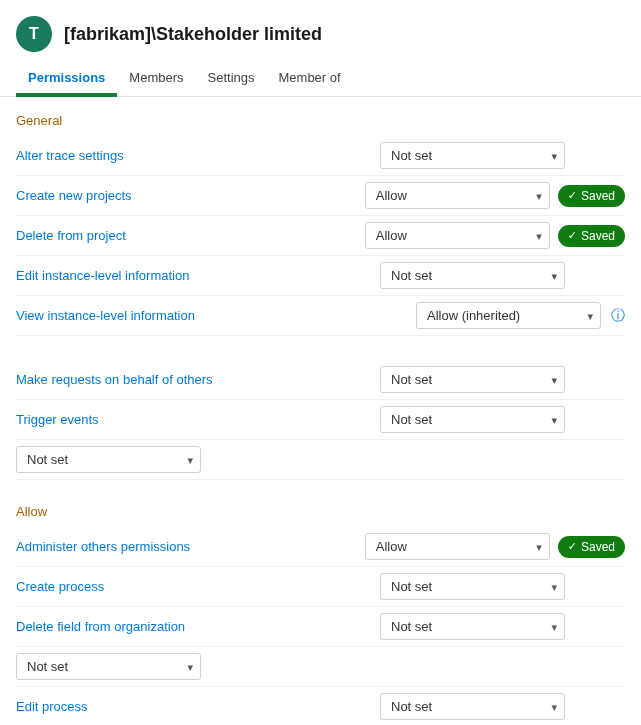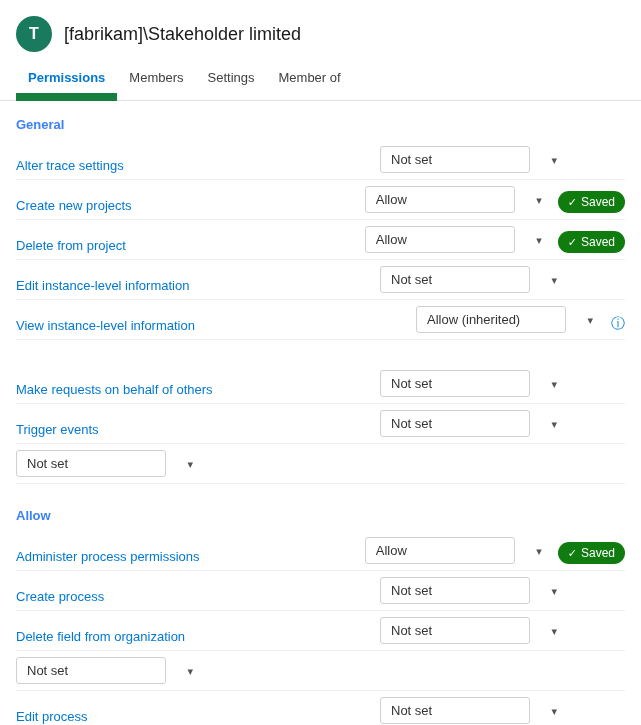--- a/index.html
+++ b/index.html
@@ -28,21 +28,21 @@
       display: flex;
       align-items: center;
       justify-content: center;
       font-size: 16px;
       font-weight: 600;
       flex-shrink: 0;
     }
 
     .header-title {
       font-size: 18px;
-      font-weight: 400;
+      font-weight: 700;
       color: #1a1a1a;
     }
 
     .tabs {
       display: flex;
       gap: 0;
       padding: 0 16px;
       border-bottom: 1px solid #e0e0e0;
     }
 
@@ -50,62 +50,62 @@
       padding: 8px 12px;
       font-size: 13px;
       cursor: pointer;
       color: #404040;
       border-bottom: 2px solid transparent;
       margin-bottom: -1px;
     }
 
     .tab.active {
       color: #0078d4;
-      border-bottom: 8px solid #15803d;
+      border-bottom: 4px solid #15803d;
       font-weight: 600;
       text-align: center;
     }
 
     .content {
       padding: 16px;
     }
 
     .section {
       margin-bottom: 24px;
     }
 
     .section-title {
       font-size: 13px;
-      font-weight: 700;
-      color: #3b82f6;
+      font-weight: 400;
+      color: #a16207;
       margin-bottom: 8px;
     }
 
     .permission-row {
       display: flex;
-      align-items: flex-end;
+      align-items: center;
       padding: 6px 0;
       border-bottom: 1px solid #f0f0f0;
       gap: 8px;
     }
 
     .permission-label {
       flex: 1;
       color: #0078d4;
       font-size: 13px;
       cursor: pointer;
     }
 
     .permission-select-wrapper {
       position: relative;
       min-width: 185px;
     }
 
     .permission-select {
-      width: 150px;
+      width: 185px;
       padding: 5px 28px 5px 10px;
       border: 1px solid #d0d0d0;
       border-radius: 3px;
       appearance: none;
       background: #fff;
       font-size: 13px;
       color: #333;
       cursor: pointer;
     }
 
@@ -209,21 +209,21 @@
         <div class="placeholder-badge"></div>
       </div>
       <div class="permission-row">
         <div class="permission-select-wrapper"><select class="permission-select"><option value="Not set">Not set</option><option value="Allow">Allow</option><option value="Deny">Deny</option><option value="Allow (inherited)">Allow (inherited)</option><option value="Deny (inherited)">Deny (inherited)</option></select><span class="select-arrow">▾</span></div>
         <div class="placeholder-badge"></div>
       </div>
     </div>
     <div class="section">
       <div class="section-title">Allow</div>
       <div class="permission-row">
-        <span class="permission-label">Administer process permissions</span>
+        <span class="permission-label">Administer others permissions</span>
         <div class="permission-select-wrapper"><select class="permission-select"><option value="Not set">Not set</option><option value="Allow" selected="">Allow</option><option value="Deny">Deny</option><option value="Allow (inherited)">Allow (inherited)</option><option value="Deny (inherited)">Deny (inherited)</option></select><span class="select-arrow">▾</span></div>
         <div class="saved-badge">
           <span class="check">✓</span>
           <span>Saved</span>
         </div>
       </div>
       <div class="permission-row">
         <span class="permission-label">Create process</span>
         <div class="permission-select-wrapper"><select class="permission-select"><option value="Not set">Not set</option><option value="Allow">Allow</option><option value="Deny">Deny</option><option value="Allow (inherited)">Allow (inherited)</option><option value="Deny (inherited)">Deny (inherited)</option></select><span class="select-arrow">▾</span></div>
         <div class="placeholder-badge"></div>

